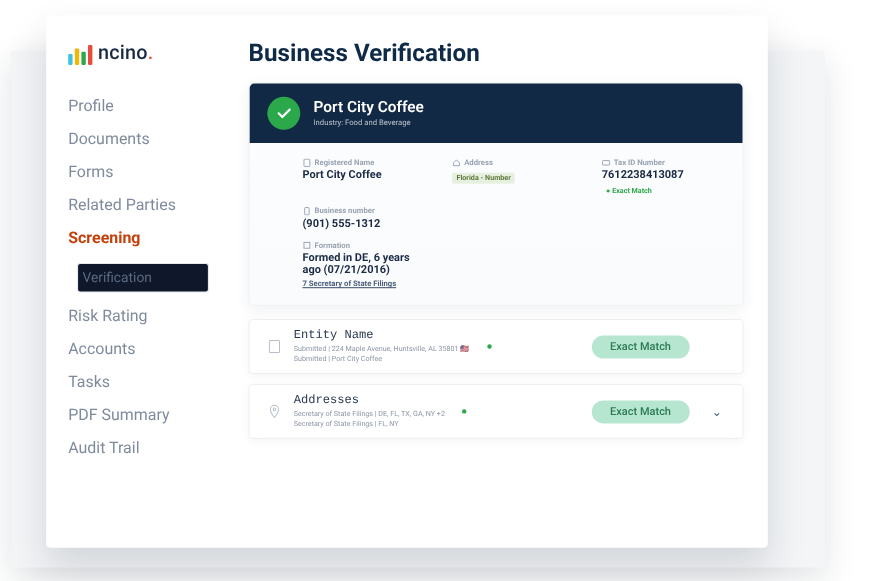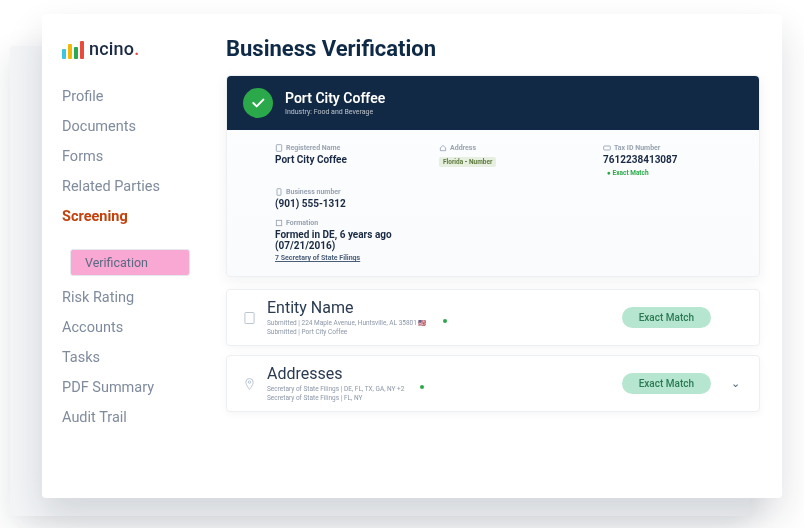--- a/index.html
+++ b/index.html
@@ -15,21 +15,21 @@
     position: absolute;
     top: 46px; left: 10px;
     width: 740px; height: 470px;
     background: #f3f5f7;
     border-radius: 4px;
     box-shadow: 0 10px 30px rgba(25,35,55,0.13);
   }
   .card {
     position: absolute;
     top: 14px; left: 42px;
-    width: 740px; height: 484px;
+    width: 656px; height: 484px;
     background: #fff;
     border-radius: 4px;
     box-shadow: 0 18px 36px rgba(25,35,55,0.15);
     display: flex;
   }
   .sidebar {
     width: 164px;
     padding: 24px 0 0 20px;
   }
   .logo {
@@ -51,27 +51,27 @@
     font-size: 14.5px;
     color: #7f8b9d;
     padding: 6.5px 0;
     cursor: pointer;
   }
   .nav li.active {
     color: #c2410c;
     font-weight: 700;
   }
   .nav .sub {
-    margin: 18px 4px 6px 8px;
-    padding: 5px 14px;
+    margin: 8px 4px 6px 8px;
+    padding: 5px 4px;
     font-size: 12.5px;
     color: #5a6a82;
     border: 1px solid #e5e9ee;
     border-radius: 3px;
-    background: #f9a8d4;
+    background: #0f172a;
     width: 120px;
   }
   .main {
     flex: 1;
     padding: 22px 22px 12px 20px;
     overflow: hidden;
   }
   .page-title {
     font-size: 22px;
     font-weight: 700;
@@ -145,21 +145,21 @@
     padding:8px 14px 8px 14px;
     display:flex;
     align-items:center;
     gap:10px;
     margin-bottom:9px;
     box-shadow: 0 2px 8px rgba(25,35,55,0.04);
   }
   .result-row .ricon{width:16px;display:flex;justify-content:center;color:#8a96a8;}
   .result-row .ricon svg{width:11px;height:14px;}
   .result-row .rbody{flex:1;}
-  .result-row .rtitle{font-size:16px;color:#2a3a52;margin-bottom:2px;}
+  .result-row .rtitle{font-size:11px;color:#2a3a52;margin-bottom:2px;font-family:Liberation Mono, monospace;}
   .result-row .rline{font-size:6.5px;color:#8c96a6;margin-bottom:1px;display:flex;align-items:flex-start;gap:16px;}
   .result-row .rline .dotg{width:4px;height:4px;border-radius:50%;background:#2ba84a;display:inline-block;}
   .badge {
     background:#b6e6cf;
     color:#2b7a55;
     font-size:10px;
     padding:5px 17px;
     border-radius:16px;
     font-weight:500;
   }

